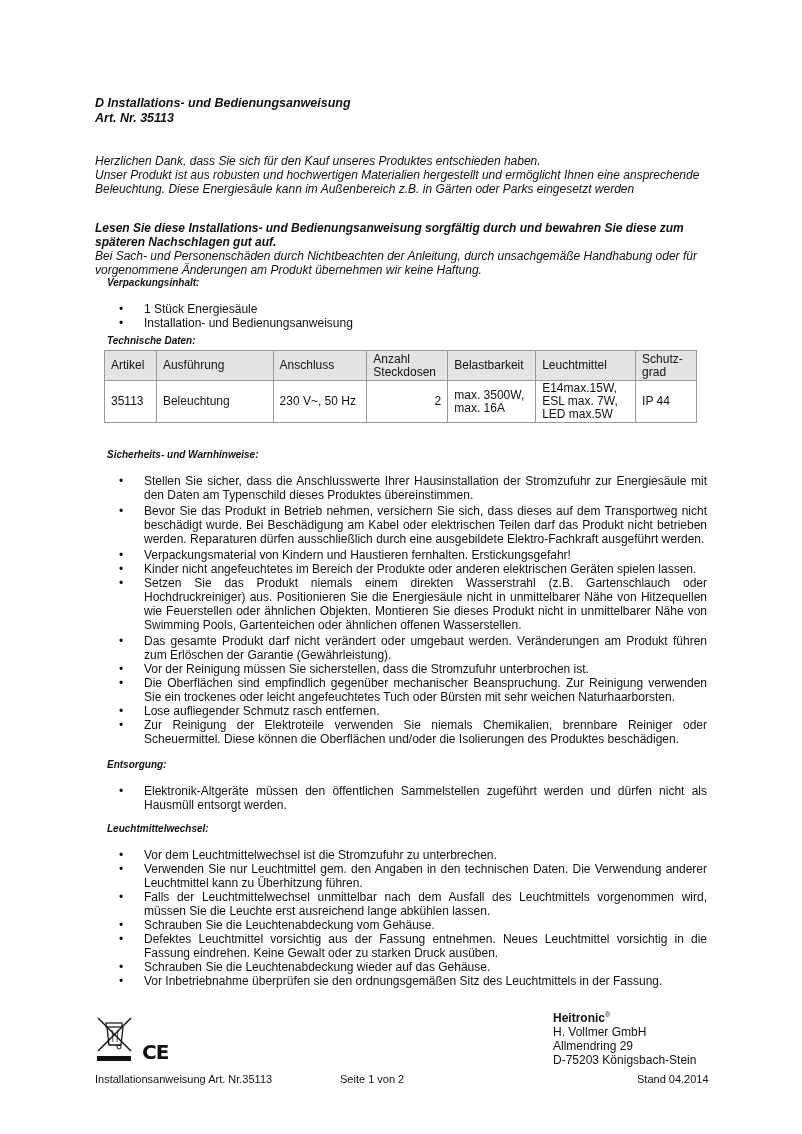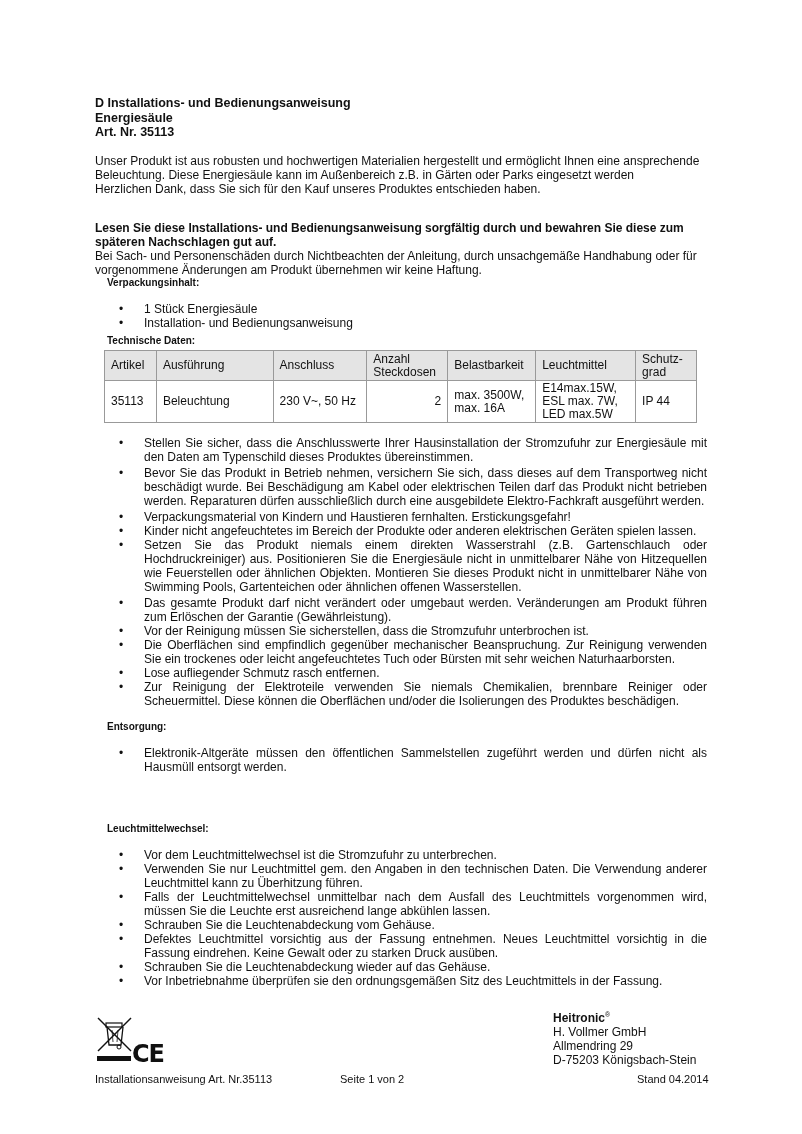--- a/index.html
+++ b/index.html
@@ -1,70 +1,70 @@
 <!DOCTYPE html>
 <html><head>
 <meta charset="utf-8">
 <style>
   html, body { margin: 0; padding: 0; background: #ffffff; }
   body { width: 802px; height: 1134px; position: relative; overflow: hidden;
          font-family: "Liberation Sans", sans-serif; color: #111; font-size: 12px; }
   .page { position: absolute; left: 95px; top: 96px; width: 612px; }
   .title { font-weight: bold; font-size: 12.5px; line-height: 14.5px; margin: 0; }
-  p { margin: 0; line-height: 14px; font-size: 12px; }
+  p { margin: 0; line-height: 14px; font-size: 12px; font-style: italic; }
   .bold { font-weight: bold; margin-top: 25px; }
   .sec-head { font-weight: bold; font-size: 10px; line-height: 14px; margin: 12px; }
   ul { list-style: none; margin: 0; padding: 0; }
   li { position: relative; padding-left: 49px; line-height: 14px; font-size: 12px; text-align: justify; }
   li.sp { margin-bottom: 2px; }
   li .bullet { position: absolute; left: 24px; top: 0; }
   table { border-collapse: collapse; position: absolute; left: 104px; top: 350px; width: 593px; font-size: 12px; }
   th, td { border: 1px solid #999; padding: 0 6px; text-align: left; font-weight: normal; vertical-align: middle; line-height: 13px; }
   table { border: 1.5px solid #555; }
   thead tr { background: #e4e4e4; height: 30px; }
   tbody tr { height: 42px; }
   td.num { text-align: right; }
   .footer-left { position: absolute; left: 95px; top: 1073px; font-size: 11px; }
   .footer-mid { position: absolute; left: 340px; top: 1073px; font-size: 11px; }
   .footer-right { position: absolute; left: 637px; top: 1073px; font-size: 11px; }
   .address { position: absolute; left: 553px; top: 1008px; font-size: 12px; line-height: 14px; }
   .address sup { font-size: 7px; }
   .weee { position: absolute; left: 95px; top: 1015px; }
-  .ce { position: absolute; left: 132px; top: 1040px; font-size: 24px; font-weight: bold; letter-spacing: -1px; font-family: "DejaVu Sans", sans-serif; }
+  .ce { position: absolute; left: 142px; top: 1040px; font-size: 20px; font-weight: bold; letter-spacing: -1px; font-family: "DejaVu Sans", sans-serif; }
 </style>
 </head>
 <body>
 
 <div class="page">
   <div style="position:absolute; top:0;">
     <p class="title">D Installations- und Bedienungsanweisung</p>
-    <p class="title">Energiesäule</p>
     <p class="title">Art. Nr. 35113</p>
   </div>
 
   <div style="position:absolute; top:58px; width:612px; text-align:left;">
+    <p>Herzlichen Dank, dass Sie sich für den Kauf unseres Produktes entschieden haben.</p>
     <p>Unser Produkt ist aus robusten und hochwertigen Materialien hergestellt und ermöglicht Ihnen eine ansprechende Beleuchtung. Diese Energiesäule kann im Außenbereich z.B. in Gärten oder Parks eingesetzt werden</p>
-    <p>Herzlichen Dank, dass Sie sich für den Kauf unseres Produktes entschieden haben.</p>
     <p class="bold">Lesen Sie diese Installations- und Bedienungsanweisung sorgfältig durch und bewahren Sie diese zum späteren Nachschlagen gut auf.</p>
     <p>Bei Sach- und Personenschäden durch Nichtbeachten der Anleitung, durch unsachgemäße Handhabung oder für vorgenommene Änderungen am Produkt übernehmen wir keine Haftung.</p>
   </div>
 
   <div style="position:absolute; top:168px; width:612px;">
     <p class="sec-head">Verpackungsinhalt:</p>
     <ul>
       <li><span class="bullet">•</span><span>1 Stück Energiesäule</span></li>
       <li><span class="bullet">•</span><span>Installation- und Bedienungsanweisung</span></li>
     </ul>
   </div>
 
   <div style="position:absolute; top:226px;text-align:center;">
     <p class="sec-head">Technische Daten:</p>
   </div>
 
   <div style="position:absolute; top:340px; width:612px;">
+    <p class="sec-head">Sicherheits- und Warnhinweise:</p>
     <ul>
       <li class="sp"><span class="bullet">•</span><span>Stellen Sie sicher, dass die Anschlusswerte Ihrer Hausinstallation der Stromzufuhr zur Energiesäule mit den Daten am Typenschild dieses Produktes übereinstimmen.</span></li>
       <li class="sp"><span class="bullet">•</span><span>Bevor Sie das Produkt in Betrieb nehmen, versichern Sie sich, dass dieses auf dem Transportweg nicht beschädigt wurde. Bei Beschädigung am Kabel oder elektrischen Teilen darf das Produkt nicht betrieben werden. Reparaturen dürfen ausschließlich durch eine ausgebildete Elektro-Fachkraft ausgeführt werden.</span></li>
       <li><span class="bullet">•</span><span>Verpackungsmaterial von Kindern und Haustieren fernhalten. Erstickungsgefahr!</span></li>
       <li><span class="bullet">•</span><span>Kinder nicht angefeuchtetes im Bereich der Produkte oder anderen elektrischen Geräten spielen lassen.</span></li>
       <li class="sp"><span class="bullet">•</span><span>Setzen Sie das Produkt niemals einem direkten Wasserstrahl (z.B. Gartenschlauch oder Hochdruckreiniger) aus. Positionieren Sie die Energiesäule nicht in unmittelbarer Nähe von Hitzequellen wie Feuerstellen oder ähnlichen Objekten. Montieren Sie dieses Produkt nicht in unmittelbarer Nähe von Swimming Pools, Gartenteichen oder ähnlichen offenen Wasserstellen.</span></li>
       <li><span class="bullet">•</span><span>Das gesamte Produkt darf nicht verändert  oder umgebaut werden. Veränderungen am Produkt führen zum Erlöschen der Garantie (Gewährleistung).</span></li>
     </ul>
 
     <ul>

